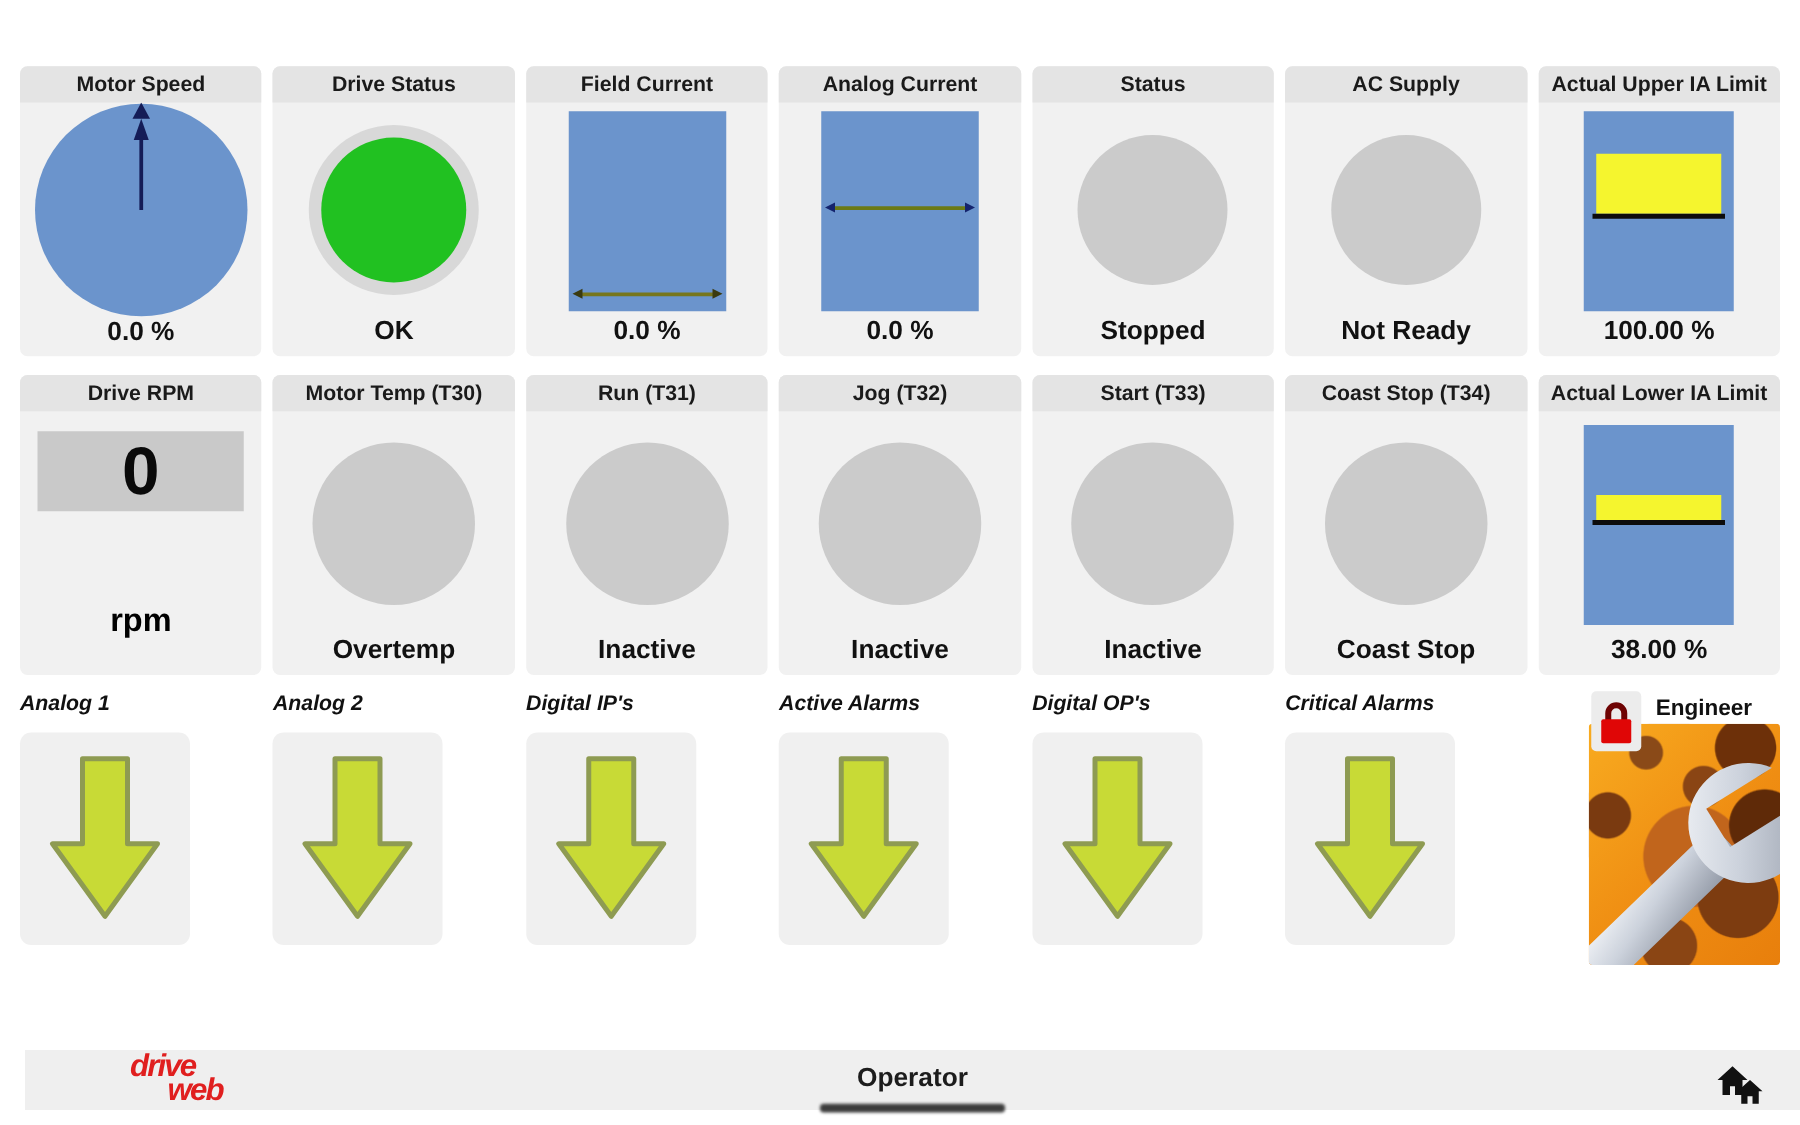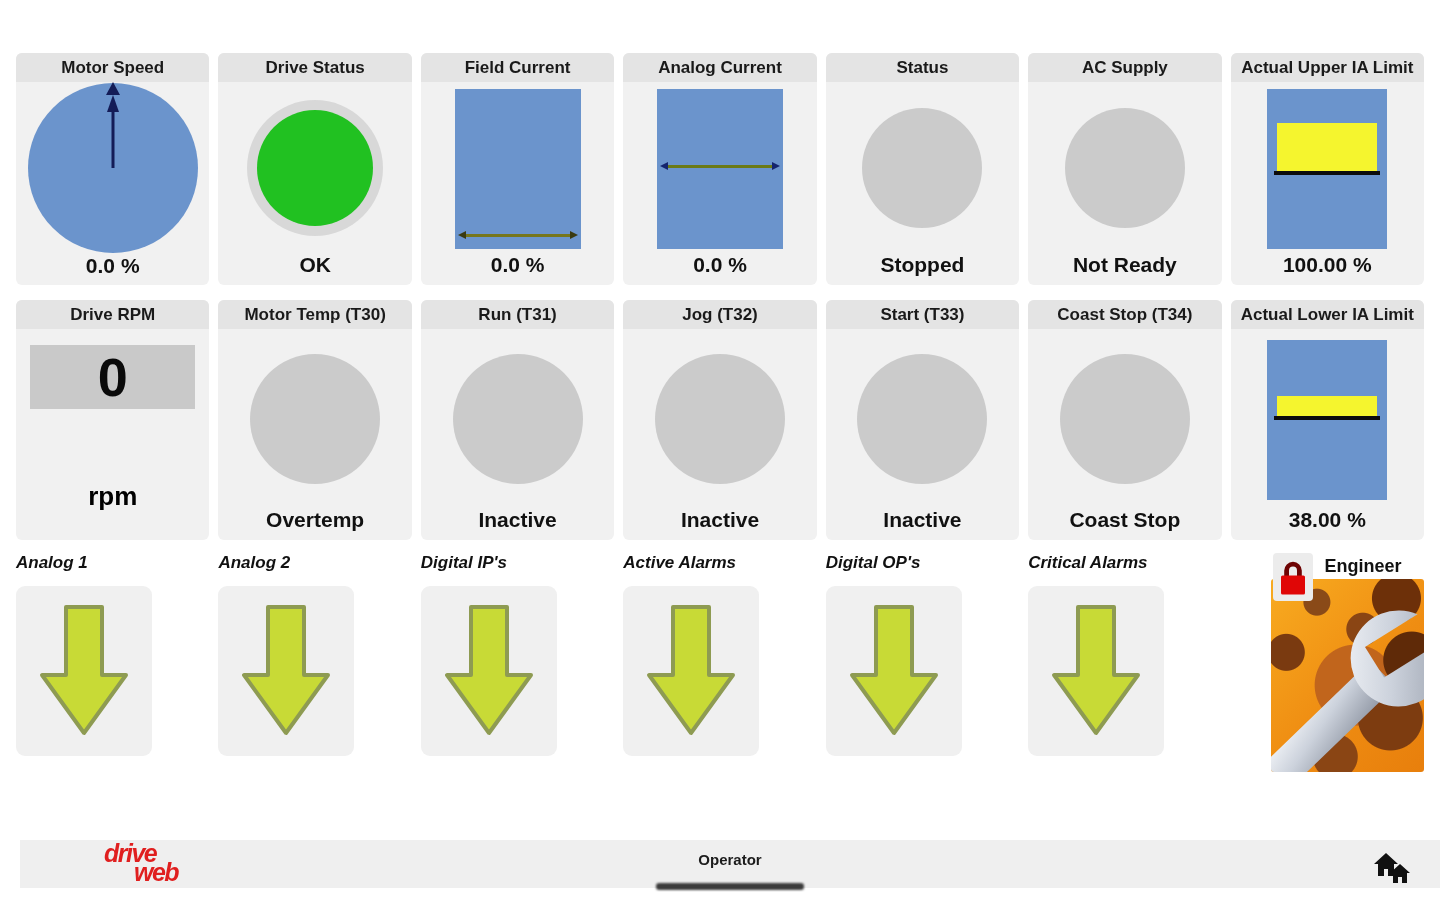--- a/index.html
+++ b/index.html
@@ -104,21 +104,21 @@
 
   
   .footer {
     position:absolute; left:0; right:0; bottom:12px; height:48px; background:#efefef;margin-left:20px;
   }
   .brand { position:absolute; left:84px; top:4px; color:#e01f1f;
     font-weight:bold; font-style:italic; font-size:25px; line-height:19px; letter-spacing:-1.5px; }
   .brand-l2 { margin-left:30px; }
   .footer-title {
     position:absolute; left:0; right:0; top:11px; text-align:center;
-    font-weight:bold; font-size:15px; color:#1c1c1c;
+    font-weight:bold; font-size:21px; color:#1c1c1c;
   }
   .partial-text {
     position:absolute; left:50%; transform:translateX(-50%); bottom:-2px;
     width:148px; height:7px; background:#3c3c3c; border-radius:3px; filter:blur(1.3px);
   }
   .home-icons { position:absolute; right:24px; top:9px; cursor:pointer; }
 </style>
 </head>
 <body>
 

